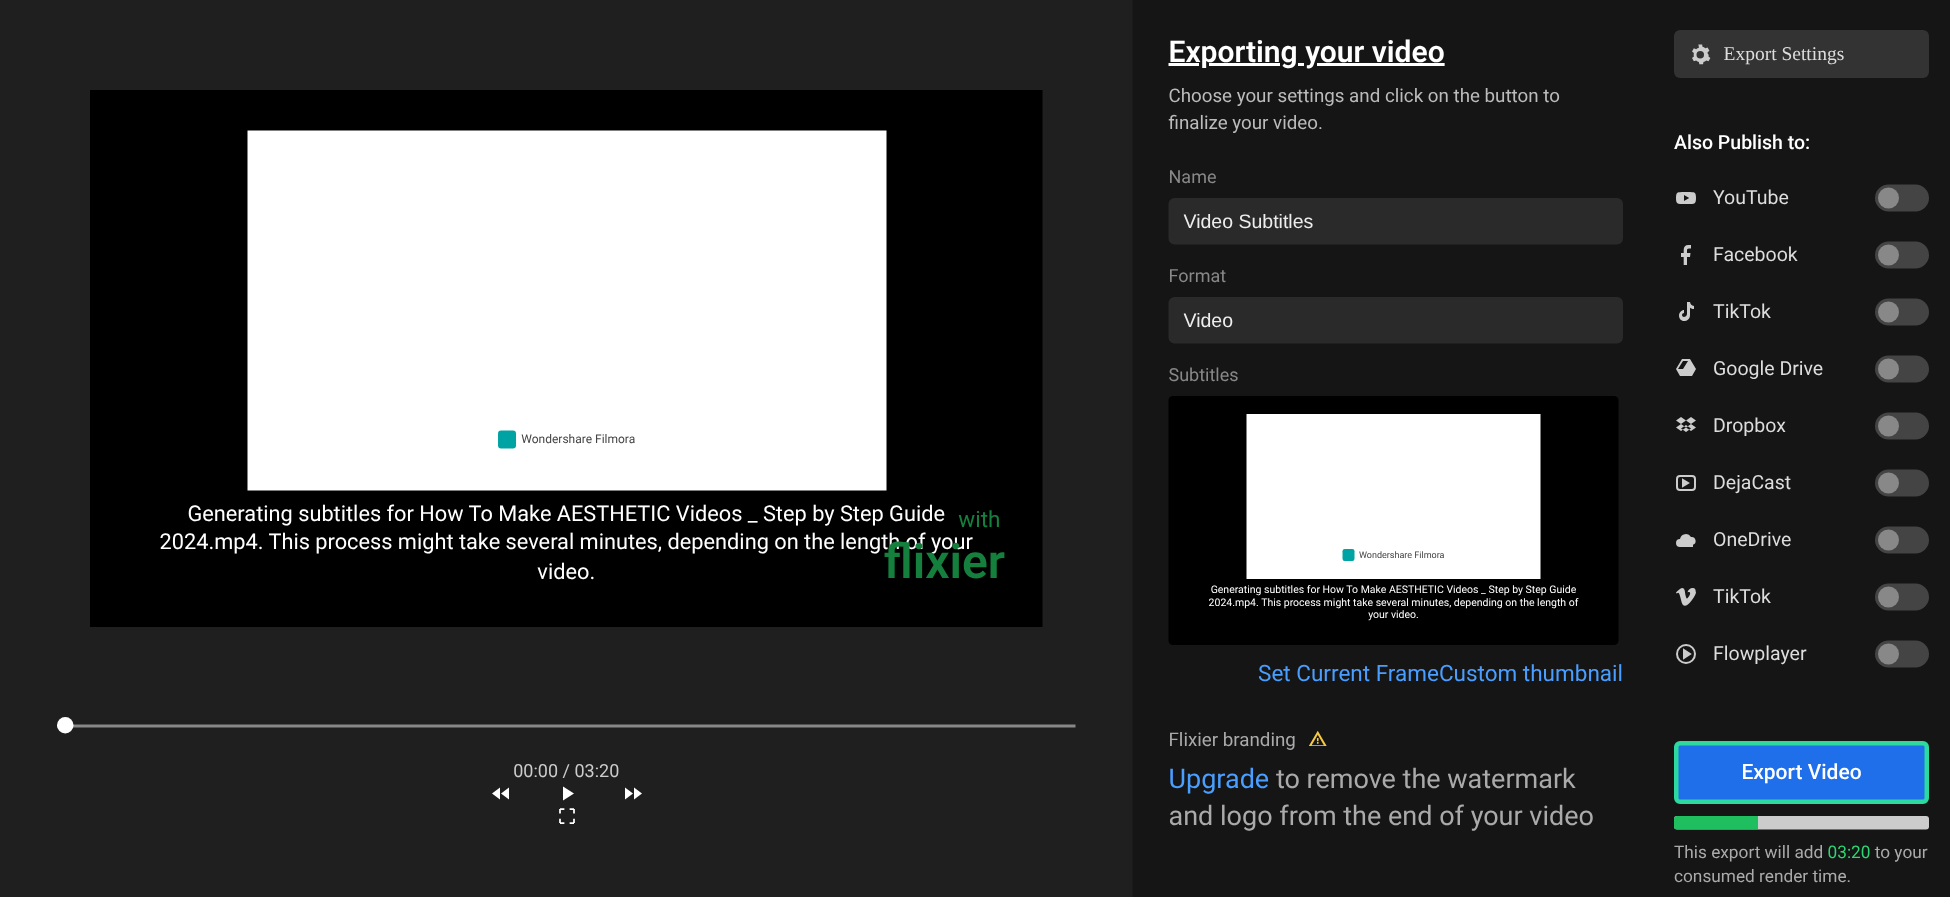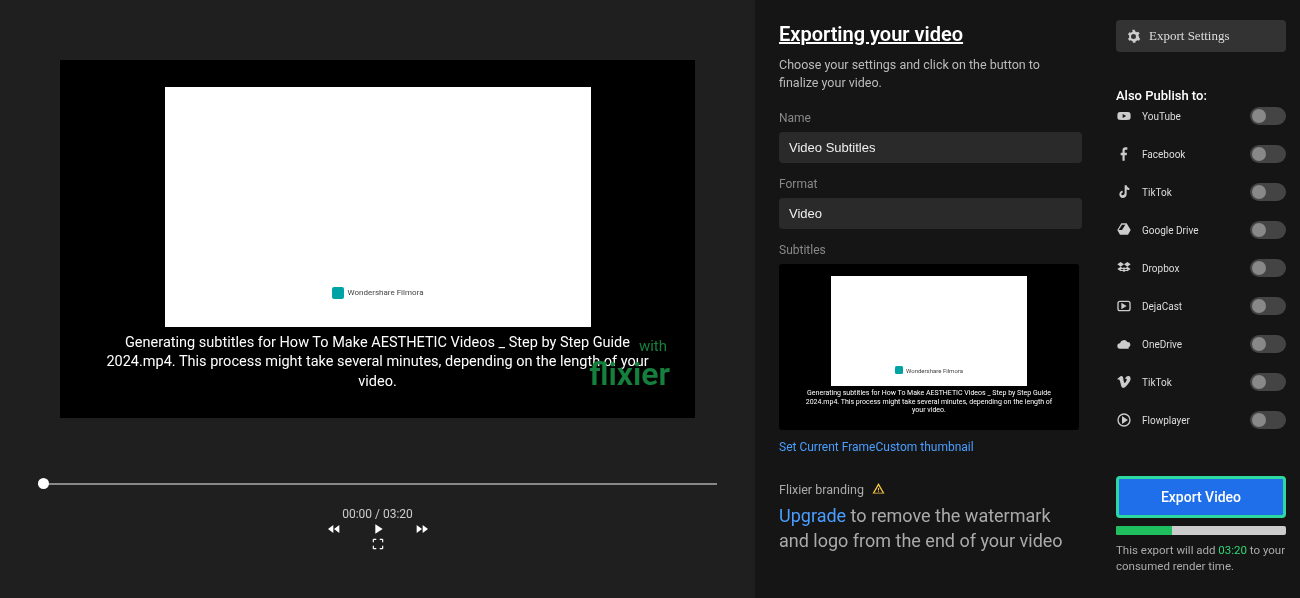--- a/index.html
+++ b/index.html
@@ -153,23 +153,23 @@
   font-size: 6px;
   color: #444;
   display: flex;
   align-items: center;
   gap: 3px;
 }
 .thumb-logo .logo-box { width: 8px; height: 8px; background: #00a3a3; border-radius: 1.5px; }
 .thumb-sub { color: #fff; font-size: 7px; text-align: center; padding: 3px 20px; line-height: 1.2;}
 .thumb-links {
   display: flex;
-  justify-content: flex-start;
+  justify-content: flex-end;
   margin-top: 10px;
-  font-size: 12px;
+  font-size: 15px;
 }
 .link-blue { color: #4a9eff; cursor: pointer; }
 .branding-row { display: flex; gap: 8px; margin-top: 28px; font-size: 12.5px; color: #aaa; }
 .warn-icon { width: 13px; height: 13px; }
 .upgrade-text { font-size: 18px; color: #aaa; margin-top: 6px; line-height: 1.4;}
 .upgrade-link { color: #4a9eff; cursor: pointer; }
 
 .settings-side {
   width: 194px;
   padding: 20px 14px 0 10px;
@@ -183,56 +183,56 @@
   display: flex;
   align-items: center;
   gap: 8px;
   font-size: 13px;
   color: #ddd;
   cursor: pointer;
   margin-bottom: 36px;
   font-family: Liberation Serif, serif;
 }
 .gear-icon { width: 15px; height: 15px; fill: #ccc; }
-.publish-label { font-size: 13px; color: #fff; font-weight: 500; margin-bottom: 4px; }
+.publish-label { font-size: 13px; color: #fff; font-weight: 500; margin-bottom: 20px; }
 .publish-row {
   display: flex;
   align-items: center;
   gap: 10px;
   margin-bottom: 20px;
 }
 .publish-icon {
   width: 16px;
   height: 16px;
   fill: #ccc;
   flex-shrink: 0;
   display: flex;
   align-items: center;
   justify-content: center;
 }
-.publish-name { flex: 1; font-size: 10px; color: #ddd; }
+.publish-name { flex: 1; font-size: 13px; color: #ddd; }
 .toggle {
   width: 36px;
   height: 18px;
   background: #444;
   border-radius: 10px;
   position: relative;
   cursor: pointer;
 }
 .toggle::after {
   content: '';
   width: 14px;
   height: 14px;
   background: #888;
   border-radius: 50%;
   position: absolute;
   left: 2px;
   top: 2px;
 }
-.export-bottom { margin-top: auto; padding-bottom: 24px;}
+.export-bottom { margin-top: auto; padding-bottom: 6px;}
 .export-video-btn {
   background: #1f6feb;
   color: #fff;
   border: 3px solid #2ed9a0;
   border-radius: 4px;
   padding: 10px 0;
   text-align: center;
   font-size: 14px;
   font-weight: 500;
   cursor: pointer;

